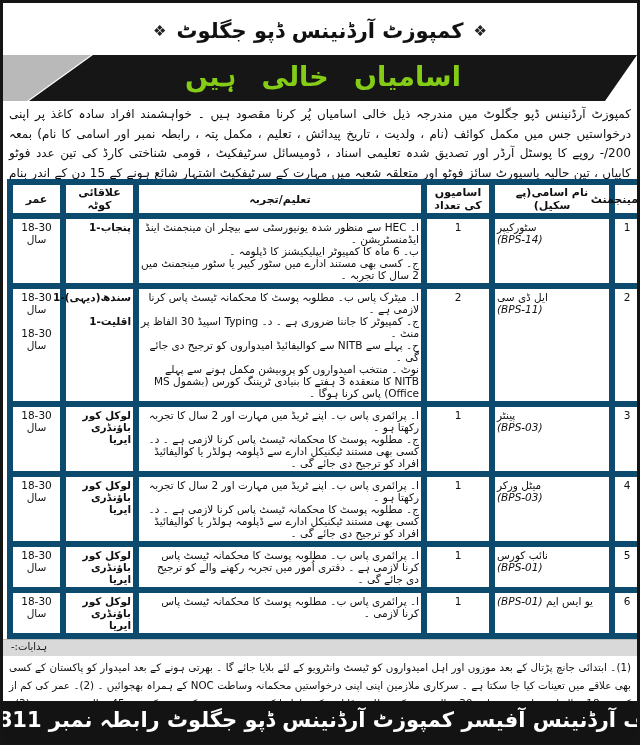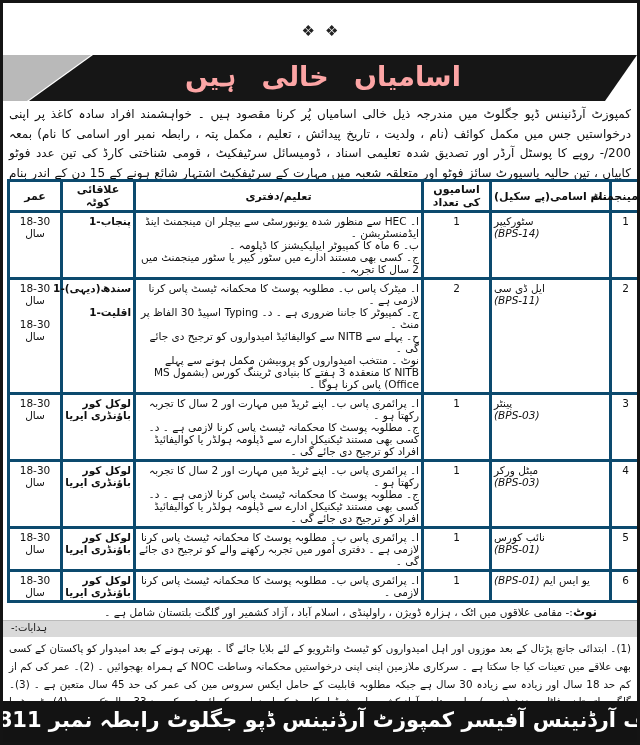--- a/index.html
+++ b/index.html
@@ -20,34 +20,34 @@
   .banner-gray {
     position:absolute; left:0; top:0; width:96px; height:46px; background:#b9b9b9;
     clip-path:polygon(0 0, 88px 0, 24px 46px, 0 46px);
   }
   .banner-black {
     position:absolute; top:0; left:0; width:640px; height:46px; background:#161616;
     clip-path:polygon(90px 0, 634px 0, 602px 46px, 26px 46px);
     display:flex; align-items:center; justify-content:center;
   }
   .banner-black span {
-    color:#fca5a5; font-size:27px; font-weight:bold; direction:rtl;
+    color:#84cc16; font-size:27px; font-weight:bold; direction:rtl;
     letter-spacing:1px; word-spacing:16px; padding-bottom:4px;
   }
   
   .intro {
     direction:rtl; text-align:justify; font-size:12px; line-height:19.5px;
     color:#101010; padding:4px 6px 2px 6px; height:78px; overflow:hidden;
   }
   
   table.jobs {
     width:632px; margin:0 4px; border-collapse:collapse; direction:rtl;
     font-size:10.5px; color:#101010; table-layout:fixed;
   }
-  table.jobs th, table.jobs td { border:3px solid #0c4a6e; vertical-align:top; padding:2px 2px; }
+  table.jobs th, table.jobs td { border:6px solid #0c4a6e; vertical-align:top; padding:2px 2px; }
   table.jobs th { font-size:11px; font-weight:bold; height:18px; padding:1px; text-align:center; vertical-align:middle; }
   col.c-serial{width:30px;} col.c-name{width:120px;} col.c-count{width:68px;}
   col.c-edu{width:288px;} col.c-quota{width:73px;} col.c-age{width:53px;}
   td.serial { text-align:center; }
   td.name { text-align:left; }
   td.name .pos-scale { display:block;font-style:italic; }
   tr.single td.name .pos-scale { display:inline; }
   td.count { text-align:center; }
   td.edu { white-space:pre-line; }
   td.quota { text-align:right; white-space:pre-line;font-weight:bold; }
@@ -80,20 +80,21 @@
     letter-spacing:0.3px; padding-bottom:3px;
   }
 </style>
 </head>
 <body>
 
 <div class="ad">
 
   <div class="title-row">
     <span class="title-orn">❖</span>
+    <span class="ad-title">کمپوزٹ آرڈنینس ڈپو جگلوٹ</span>
     <span class="title-orn">❖</span>
   </div>
 
   <div class="banner">
     <div class="banner-gray"></div>
     <div class="banner-black">
       <span>اسامیاں خالی ہیں</span>
     </div>
   </div>
 
@@ -106,21 +107,21 @@
         <col class="c-count">
       <col class="c-edu">
         <col class="c-quota">
         <col class="c-age">
     </colgroup>
     <thead>
       <tr>
         <th>مینجمنٹ</th>
         <th>نام اسامی(پے سکیل)</th>
         <th>اسامیوں کی تعداد</th>
-        <th>تعلیم/دفتری</th>
+        <th>تعلیم/تجربہ</th>
         <th>علاقائی کوٹہ</th>
         <th>عمر</th>
       </tr>
     </thead>
     <tbody>
       <tr class="r1">
         <td class="serial">1</td>
         <td class="name">
           <span class="pos-name">سٹورکیپر</span>
           <span class="pos-scale">(BPS-14)</span>
@@ -192,23 +193,20 @@
           <span class="pos-scale">(BPS-01)</span>
         </td>
         <td class="count">1</td>
         <td class="edu">ا۔ پرائمری پاس   ب۔ مطلوبہ پوسٹ کا محکمانہ ٹیسٹ پاس کرنا لازمی ۔</td>
         <td class="quota">لوکل کور باؤنڈری ایریا</td>
         <td class="age">18-30 سال</td>
       </tr>
     </tbody>
   </table>
 
-  <div class="note-line">
-    <b>نوٹ</b><span>:- مقامی علاقوں میں اٹک ، ہزارہ ڈویژن ، راولپنڈی ، اسلام آباد ، آزاد کشمیر اور گلگت بلتستان شامل ہے ۔</span>
-  </div>
 
   <div class="instr-band">
     <span>ہدایات:-</span>
   </div>
 
   <p class="instr">(1)۔ ابتدائی جانچ پڑتال کے بعد موزوں اور اہل امیدواروں کو ٹیسٹ وانٹرویو کے لئے بلایا جائے گا ۔ بھرتی ہونے کے بعد امیدوار کو پاکستان کے کسی بھی علاقے میں تعینات کیا جا سکتا ہے ۔ سرکاری ملازمین اپنی اپنی درخواستیں محکمانہ وساطت NOC کے ہمراہ بھجوائیں ۔ (2)۔ عمر کی کم از کم حد 18 سال اور زیادہ سے زیادہ 30 سال ہے جبکہ مطلوبہ قابلیت کے حامل ایکس سروس مین کی عمر کی حد 45 سال متعین ہے ۔ (3)۔ گلگت بلتستان ، فاٹا ، سندھ (دیہی) ، بلوچستان ، آزاد کشمیر اور شیڈول کاسٹ کے امیدواروں کے لئے عمر کی حد 33 سال تک ہے ۔ (4)۔ ٹیسٹ یا انٹرویو پر آنے والے افراد کو کوئی ٹی اے/ڈی اے نہیں دیا جائے گا ۔ (5)۔ خواہشمند افراد اپنی تمام اصل اسناد اور کمپیوٹرائزڈ قومی شناختی کارڈ ٹیسٹ کے دن لازماً ہمراہ لائیں ۔ اپنے دیے گئے ٹیلیفون نمبر کی درستگی اور اس پر جواب میسر یقینی بنائیں ۔ چونکہ تمام پیغام رسانی دیے گئے ٹیلیفون نمبر پر ہی ہوگی ۔ جواب میسر نہ ہونے یا فون نمبر غلط/بند ہونے کی صورت یا معلومات امیدوار تک نہ پہنچنے کی صورت میں تمام تر ذمہ داری امیدوار کی ہوگی ۔ (6)۔ امیدوار ایک وقت میں صرف ایک اسامی کے لئے درخواست دے سکتے ہیں ۔ (7)۔ زیادہ تعلیمی قابلیت اور تجربہ رکھنے والے افراد کو ترجیح دی جائے گی ۔ (8)۔ 5% کوٹہ غیر مسلم اور 10% کوٹہ خواتین کے لئے مختص ہے ۔ (9)۔ ادارہ کسی بھی موقع پر امیدوار کو باہر کرنے کا مجاز ہوگا ۔</p>
 
   <div class="footer">
     <span>اسسٹنٹ چیف آرڈنینس آفیسر کمپوزٹ آرڈنینس ڈپو جگلوٹ رابطہ نمبر 05811-960206</span>
   </div>

